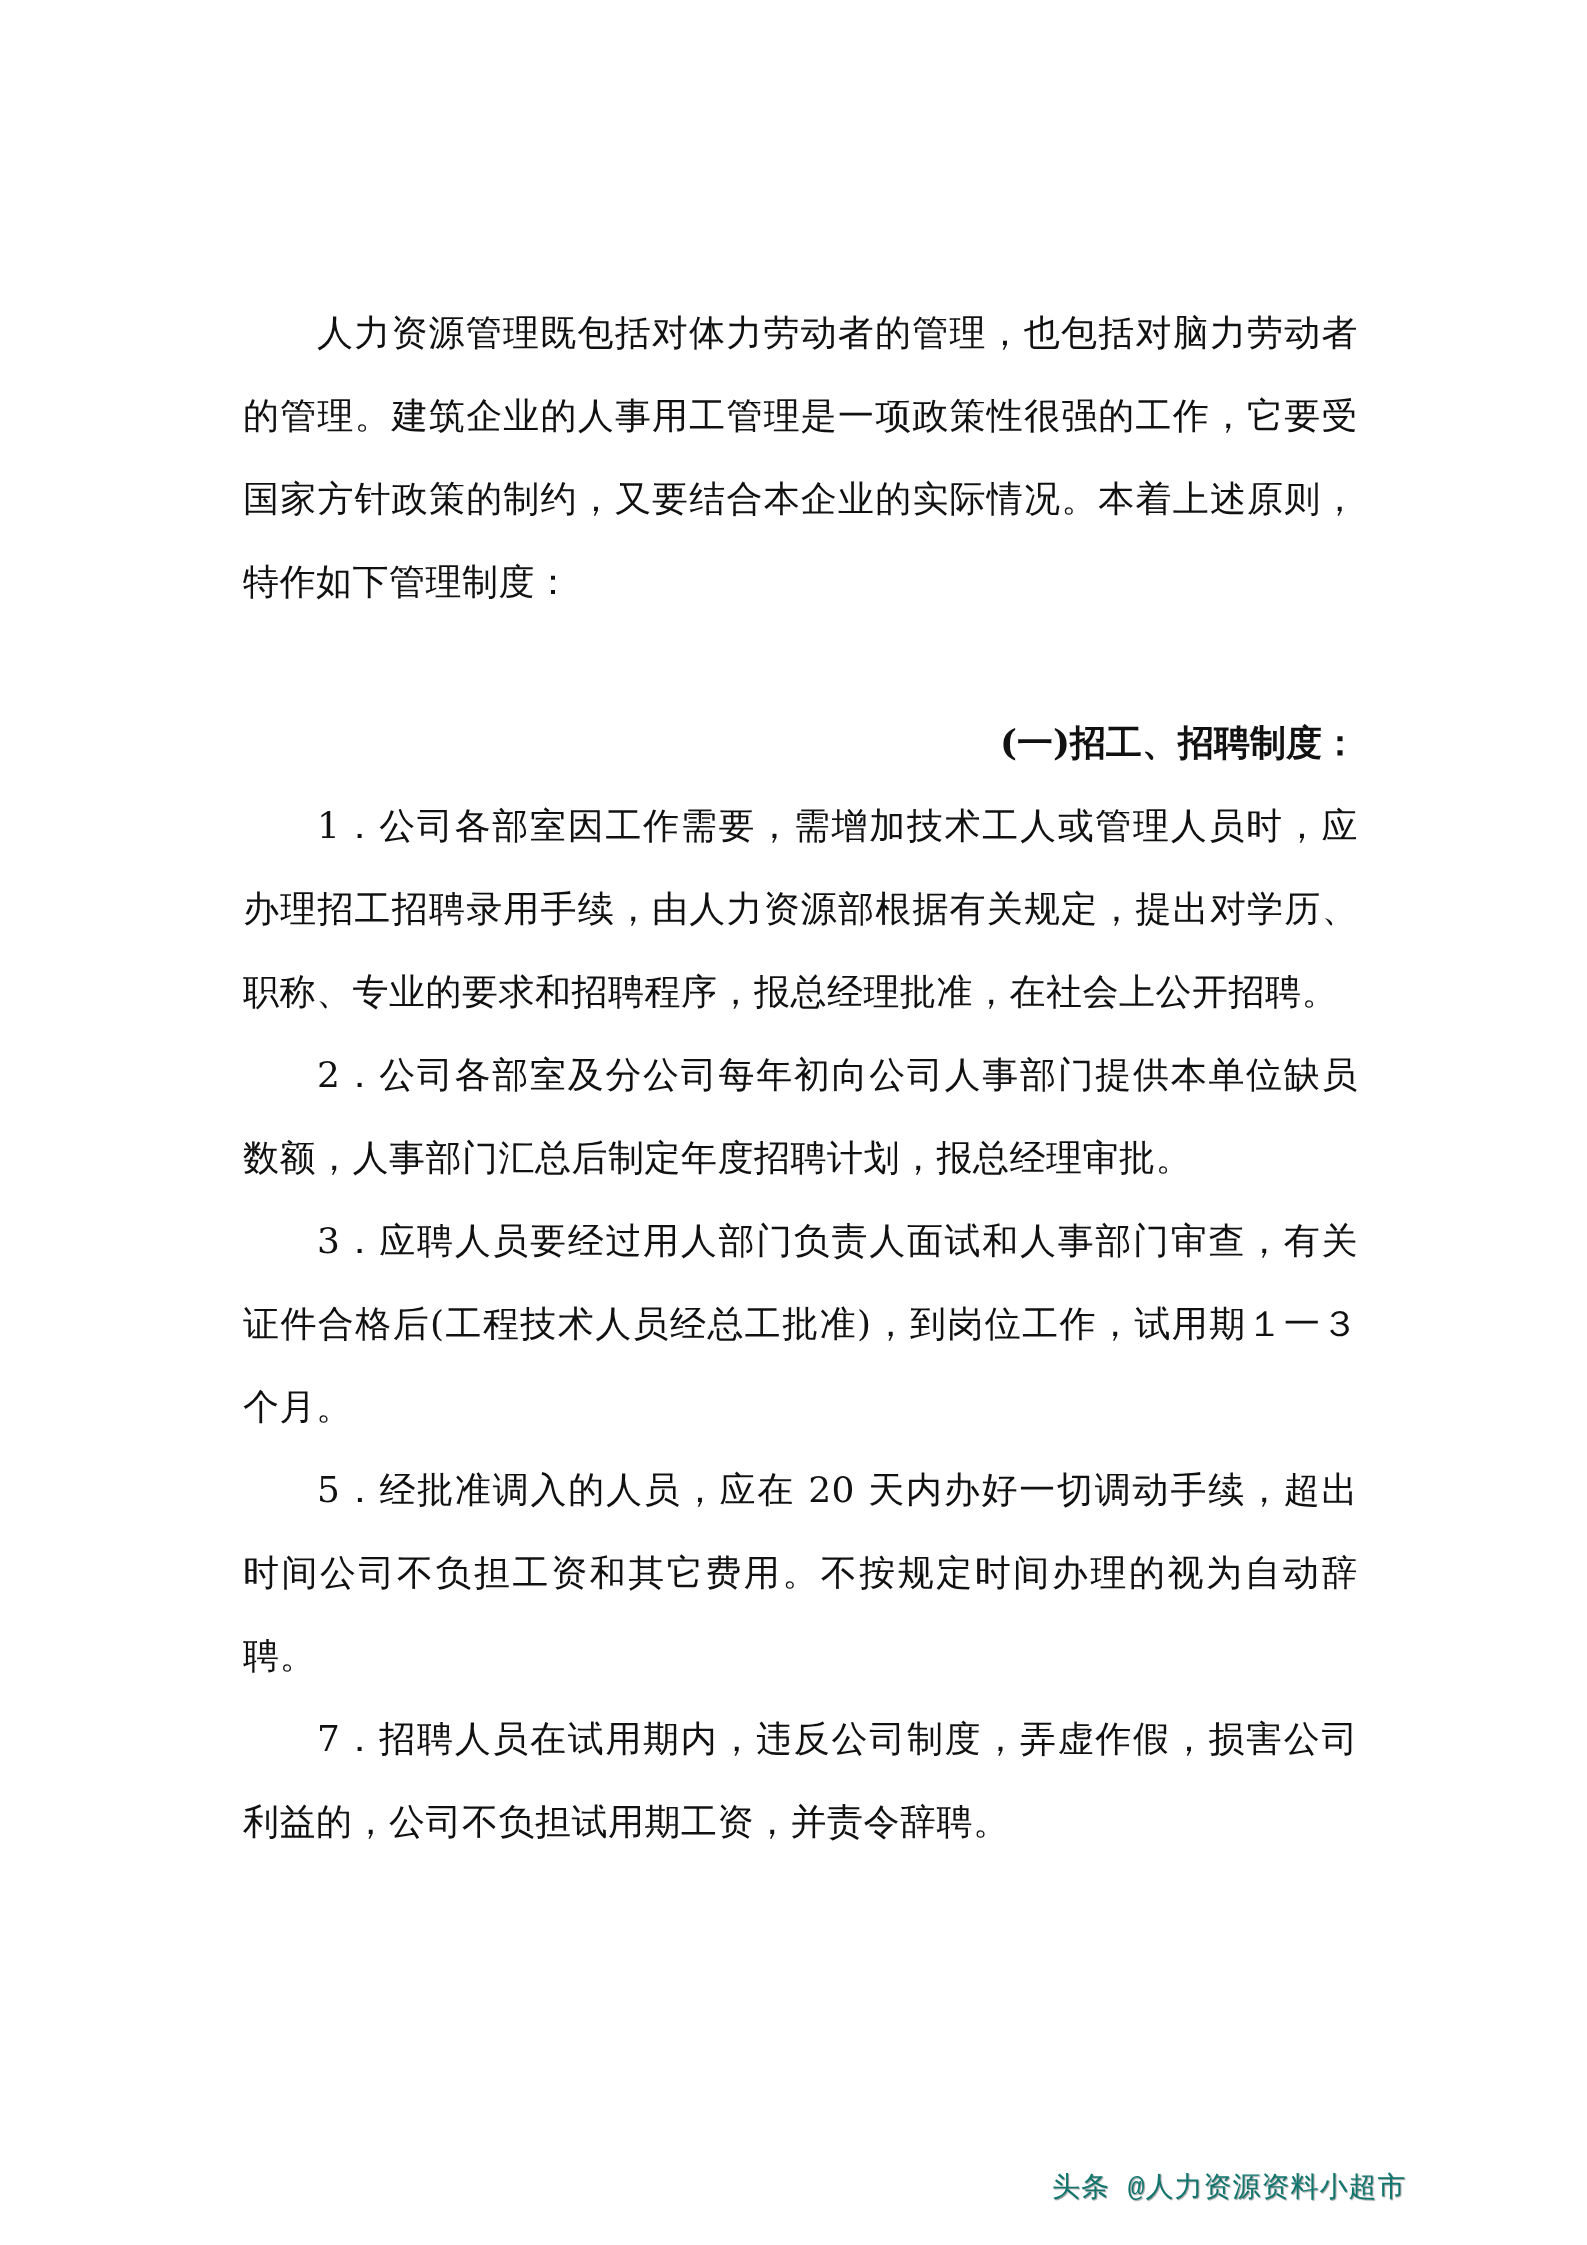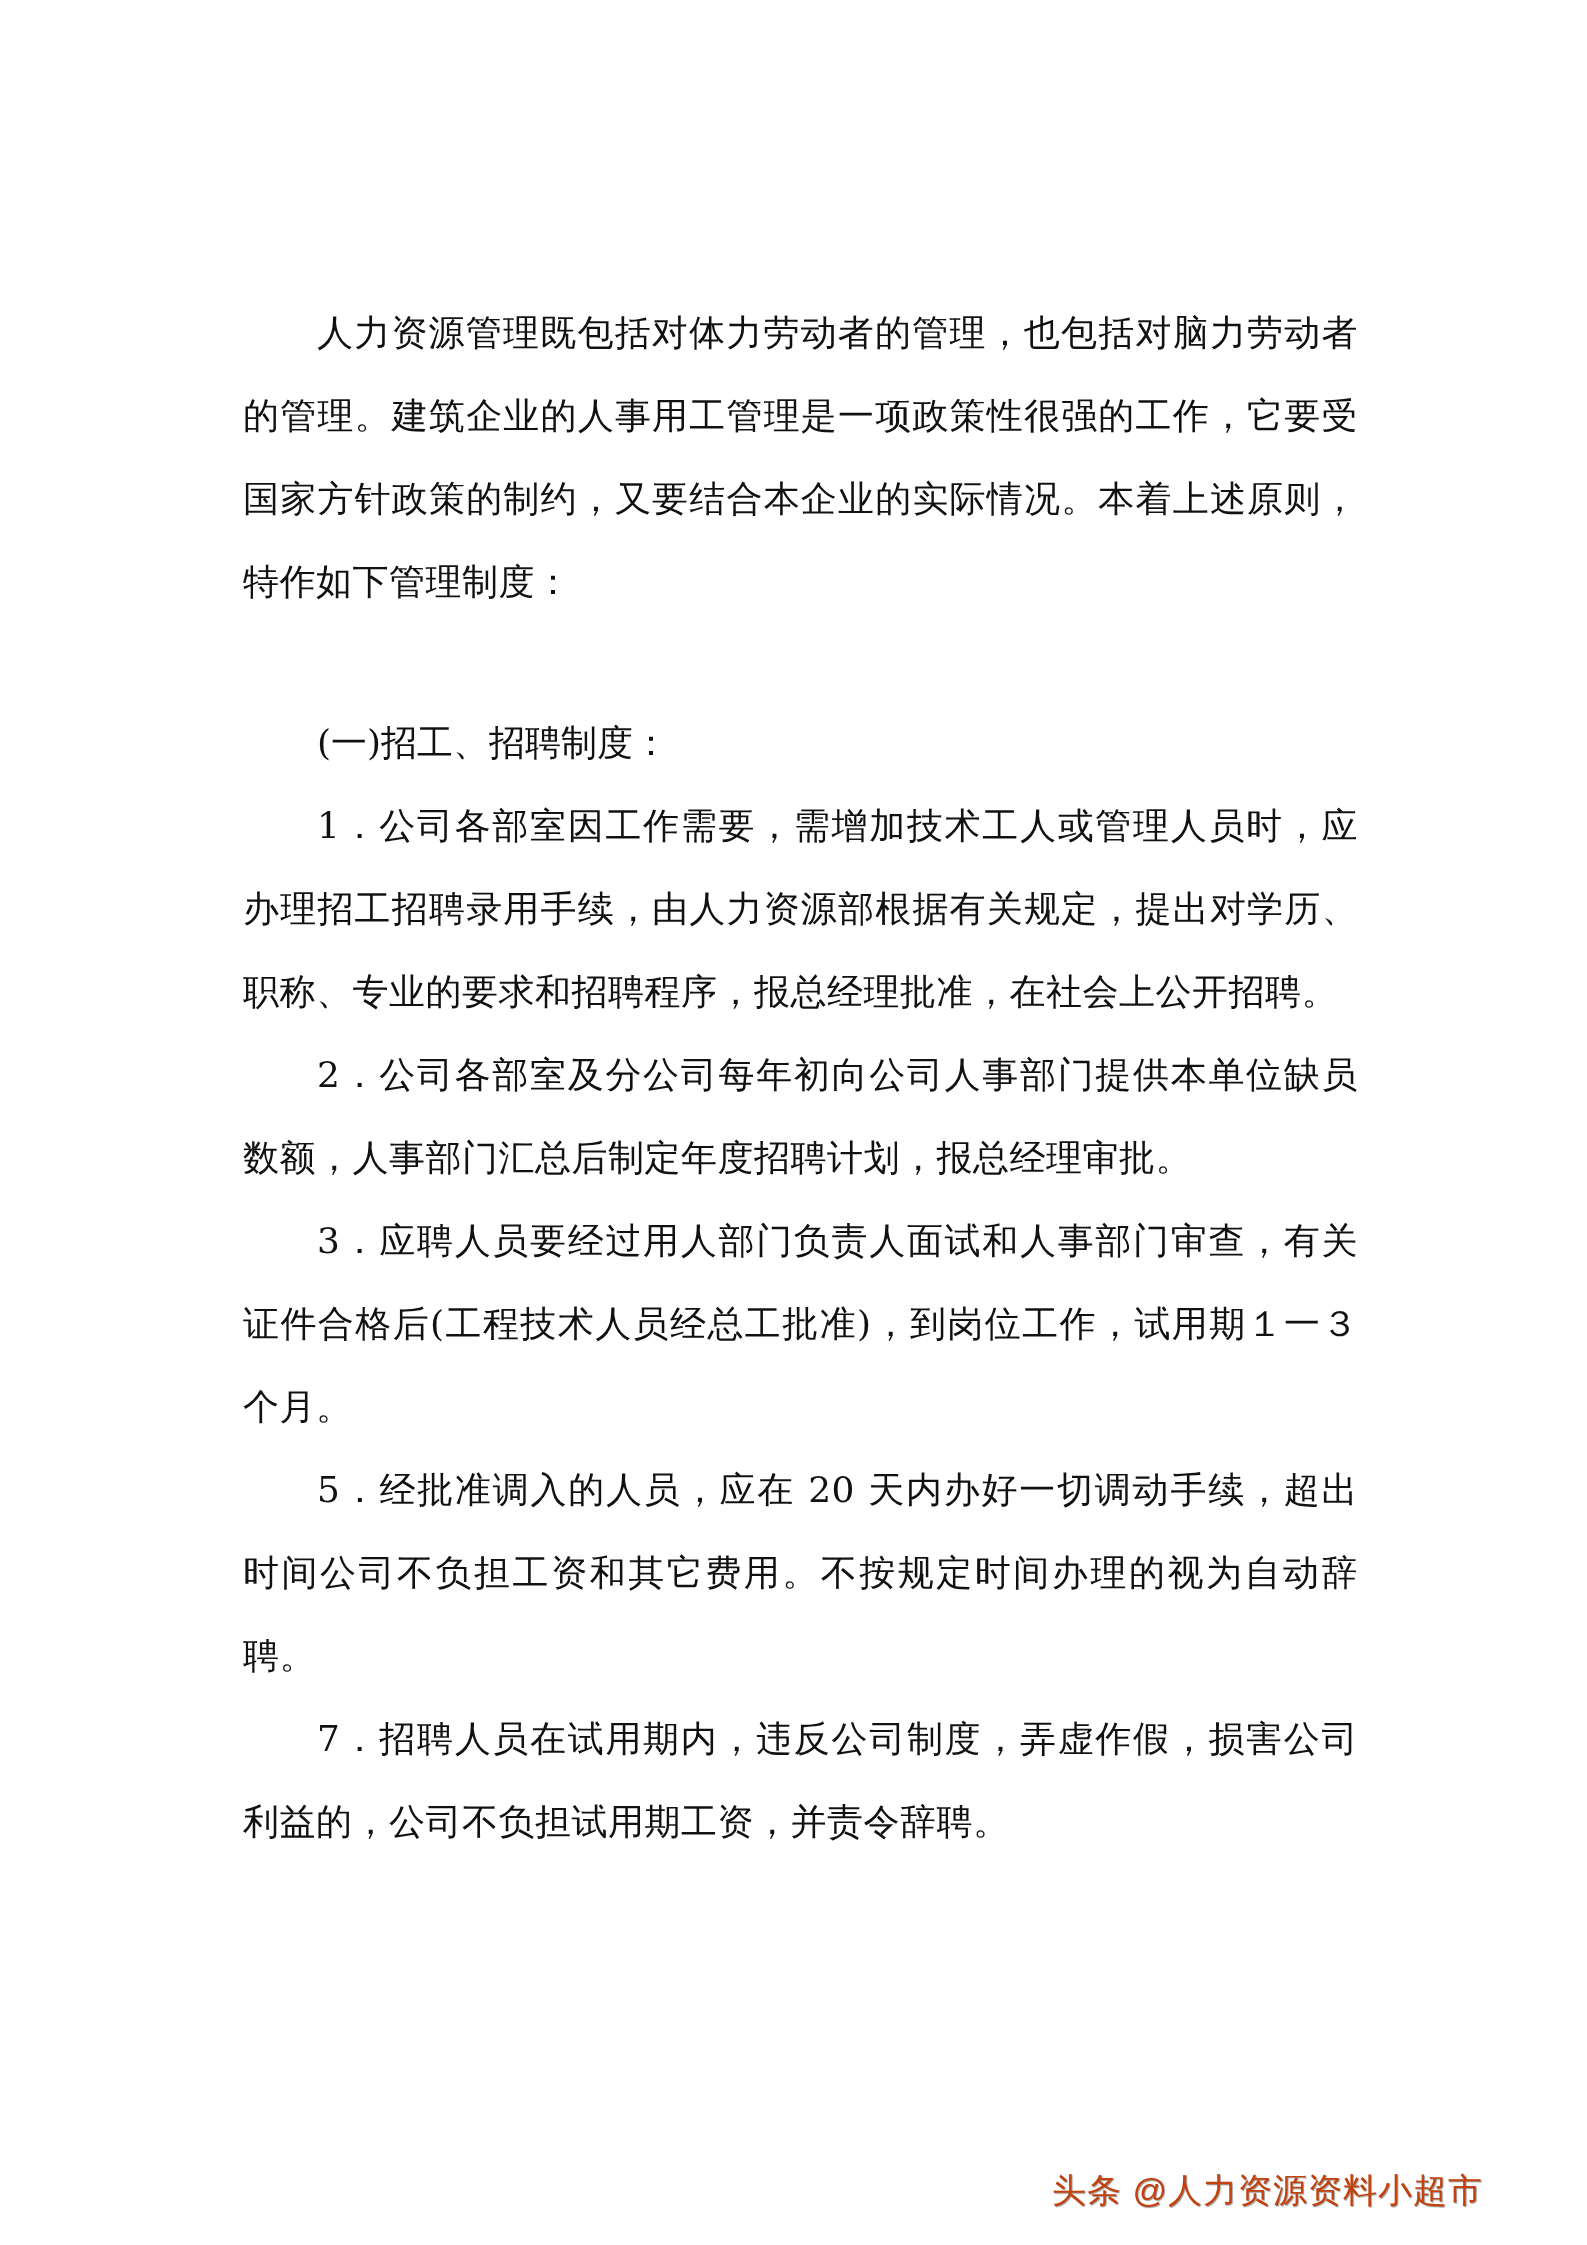--- a/index.html
+++ b/index.html
@@ -28,29 +28,30 @@
     margin: 0;
     text-align: justify;
     letter-spacing: 0.5px;
   }
   .para.intro { margin-bottom: 78px; }
   .heading {
     font-size: 36px;
     line-height: 83px;
     text-indent: 74px;
     margin: 0;
-    font-weight: normal;
+    font-weight: bold;
+    text-align: right;
   }
   .watermark {
     position: absolute;
     left: 1052px;
     top: 2168px;
-    font-family: Liberation Sans, sans-serif;
-    font-size: 34px;
-    color: #c2410c;
+    font-family: Liberation Mono, monospace;
+    font-size: 28px;
+    color: #0f766e;
     letter-spacing: 1px;
     text-shadow: 1px 1px 1px #999, -1px -1px 0 #fff;
   }
 </style>
 </head>
 <body>
 
 <div class="page">
   <p class="para intro">人力资源管理既包括对体力劳动者的管理，也包括对脑力劳动者的管理。建筑企业的人事用工管理是一项政策性很强的工作，它要受国家方针政策的制约，又要结合本企业的实际情况。本着上述原则，特作如下管理制度：</p>
   <p class="heading">(一)招工、招聘制度：</p>

